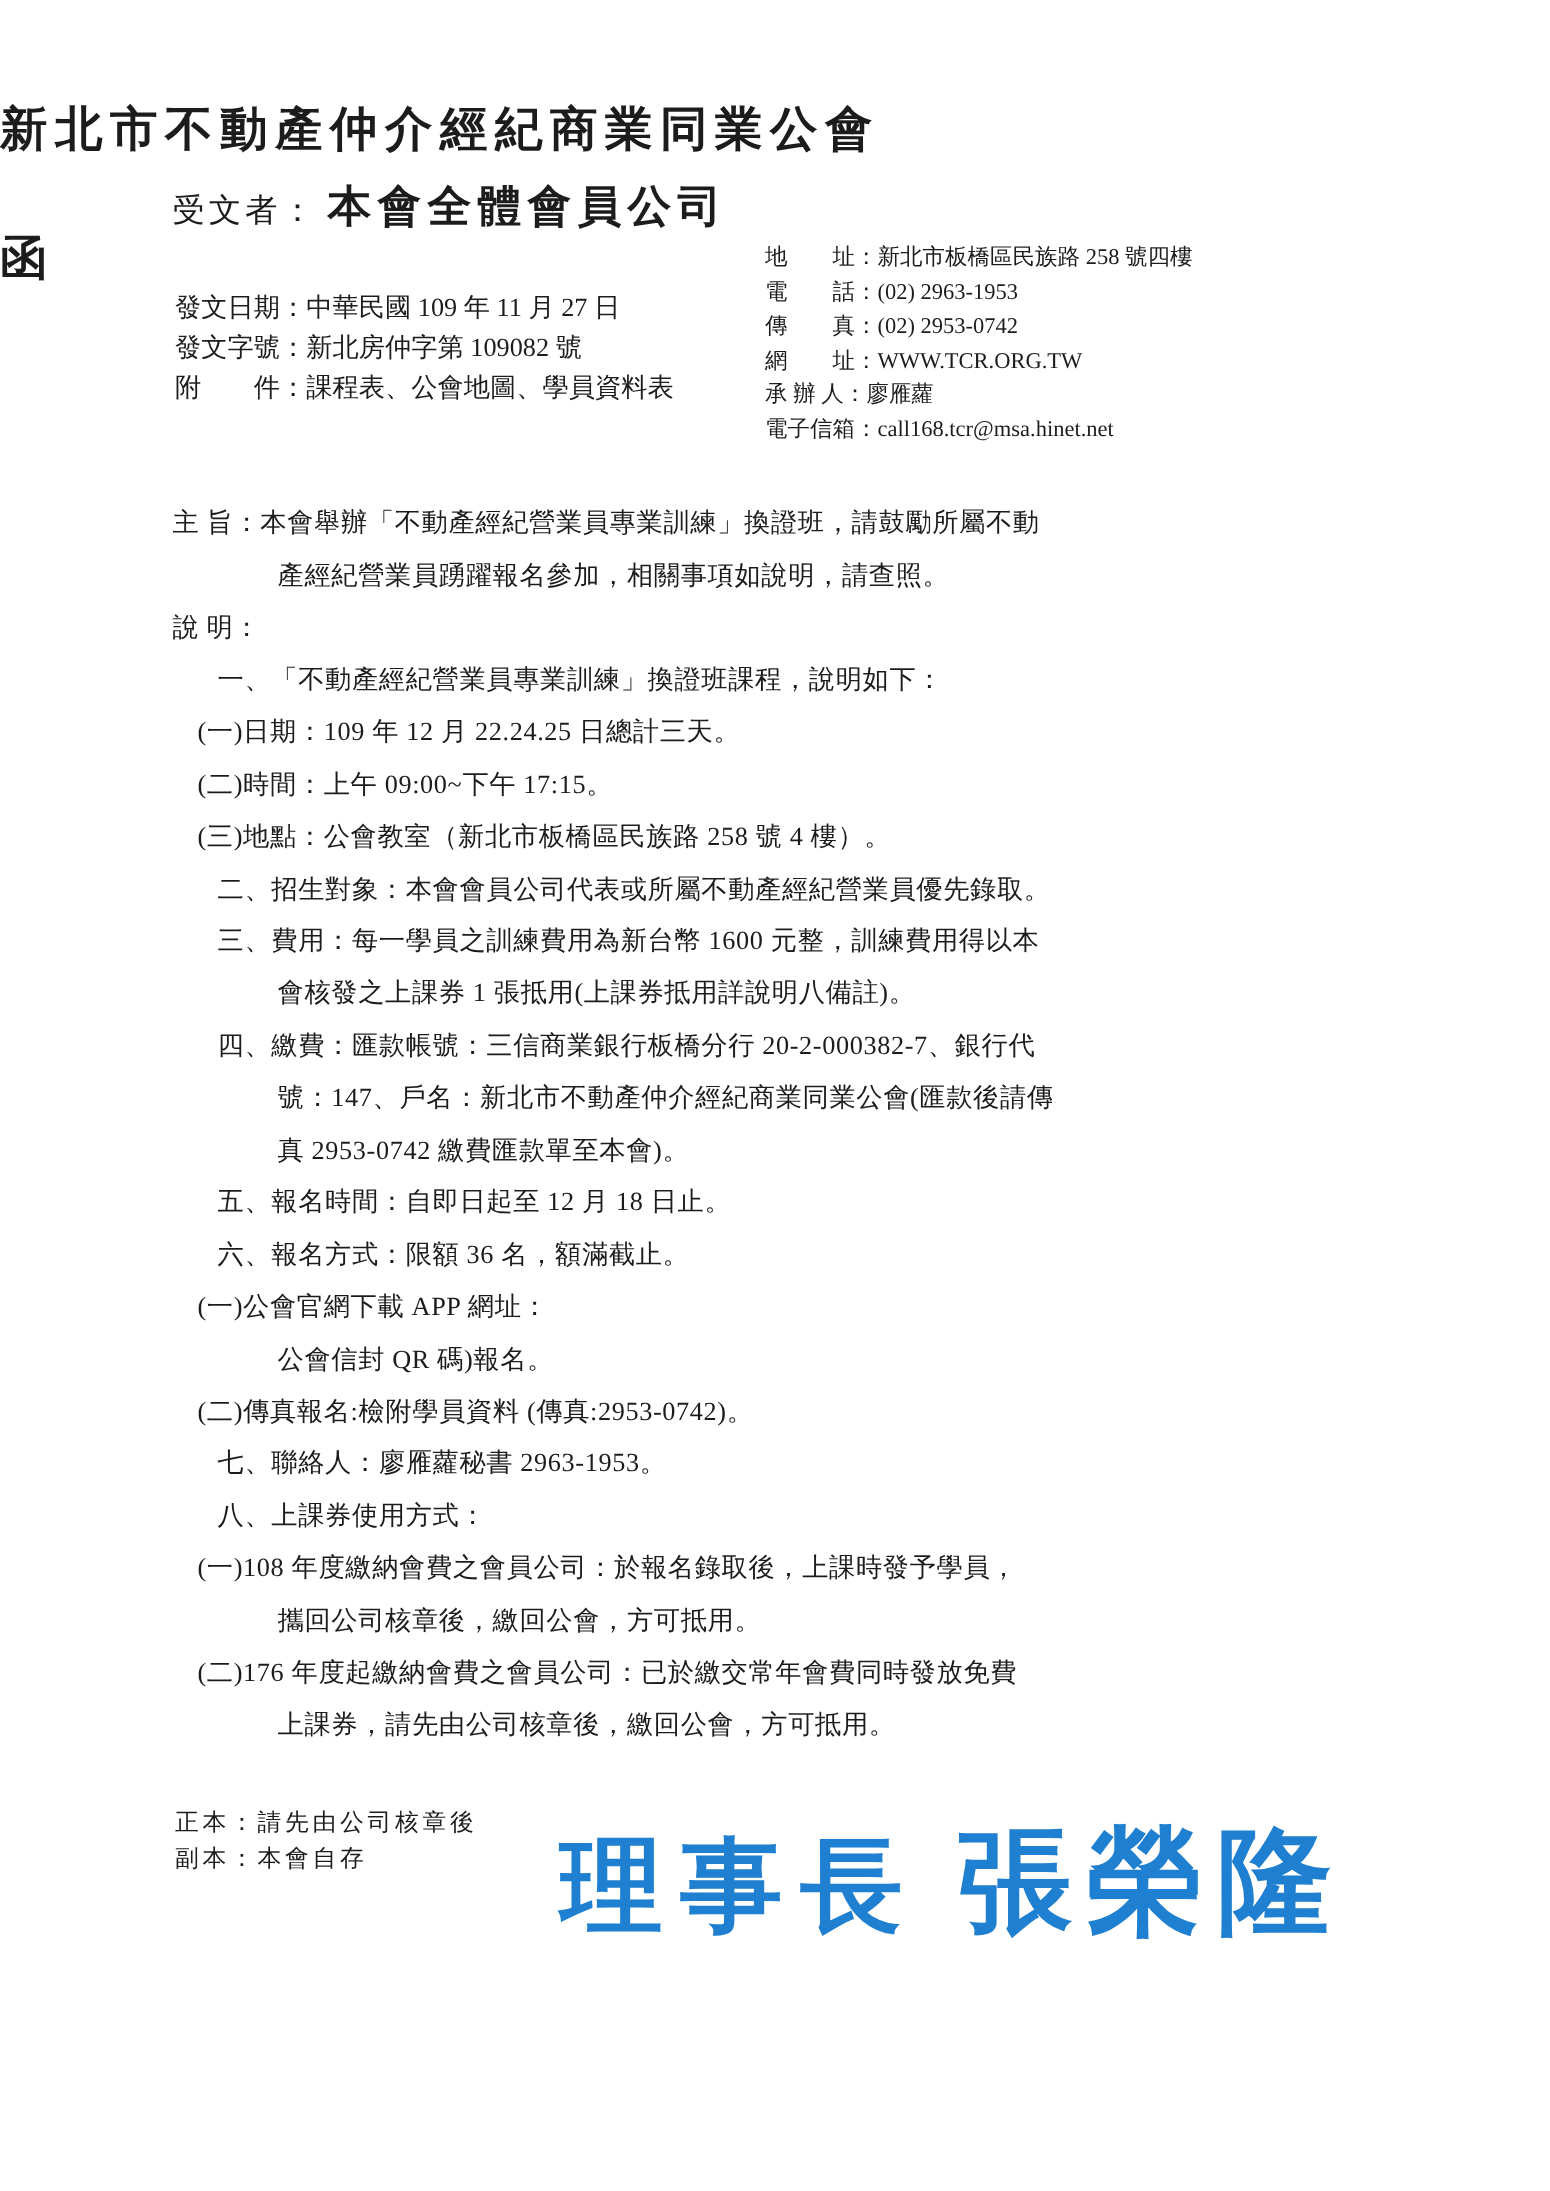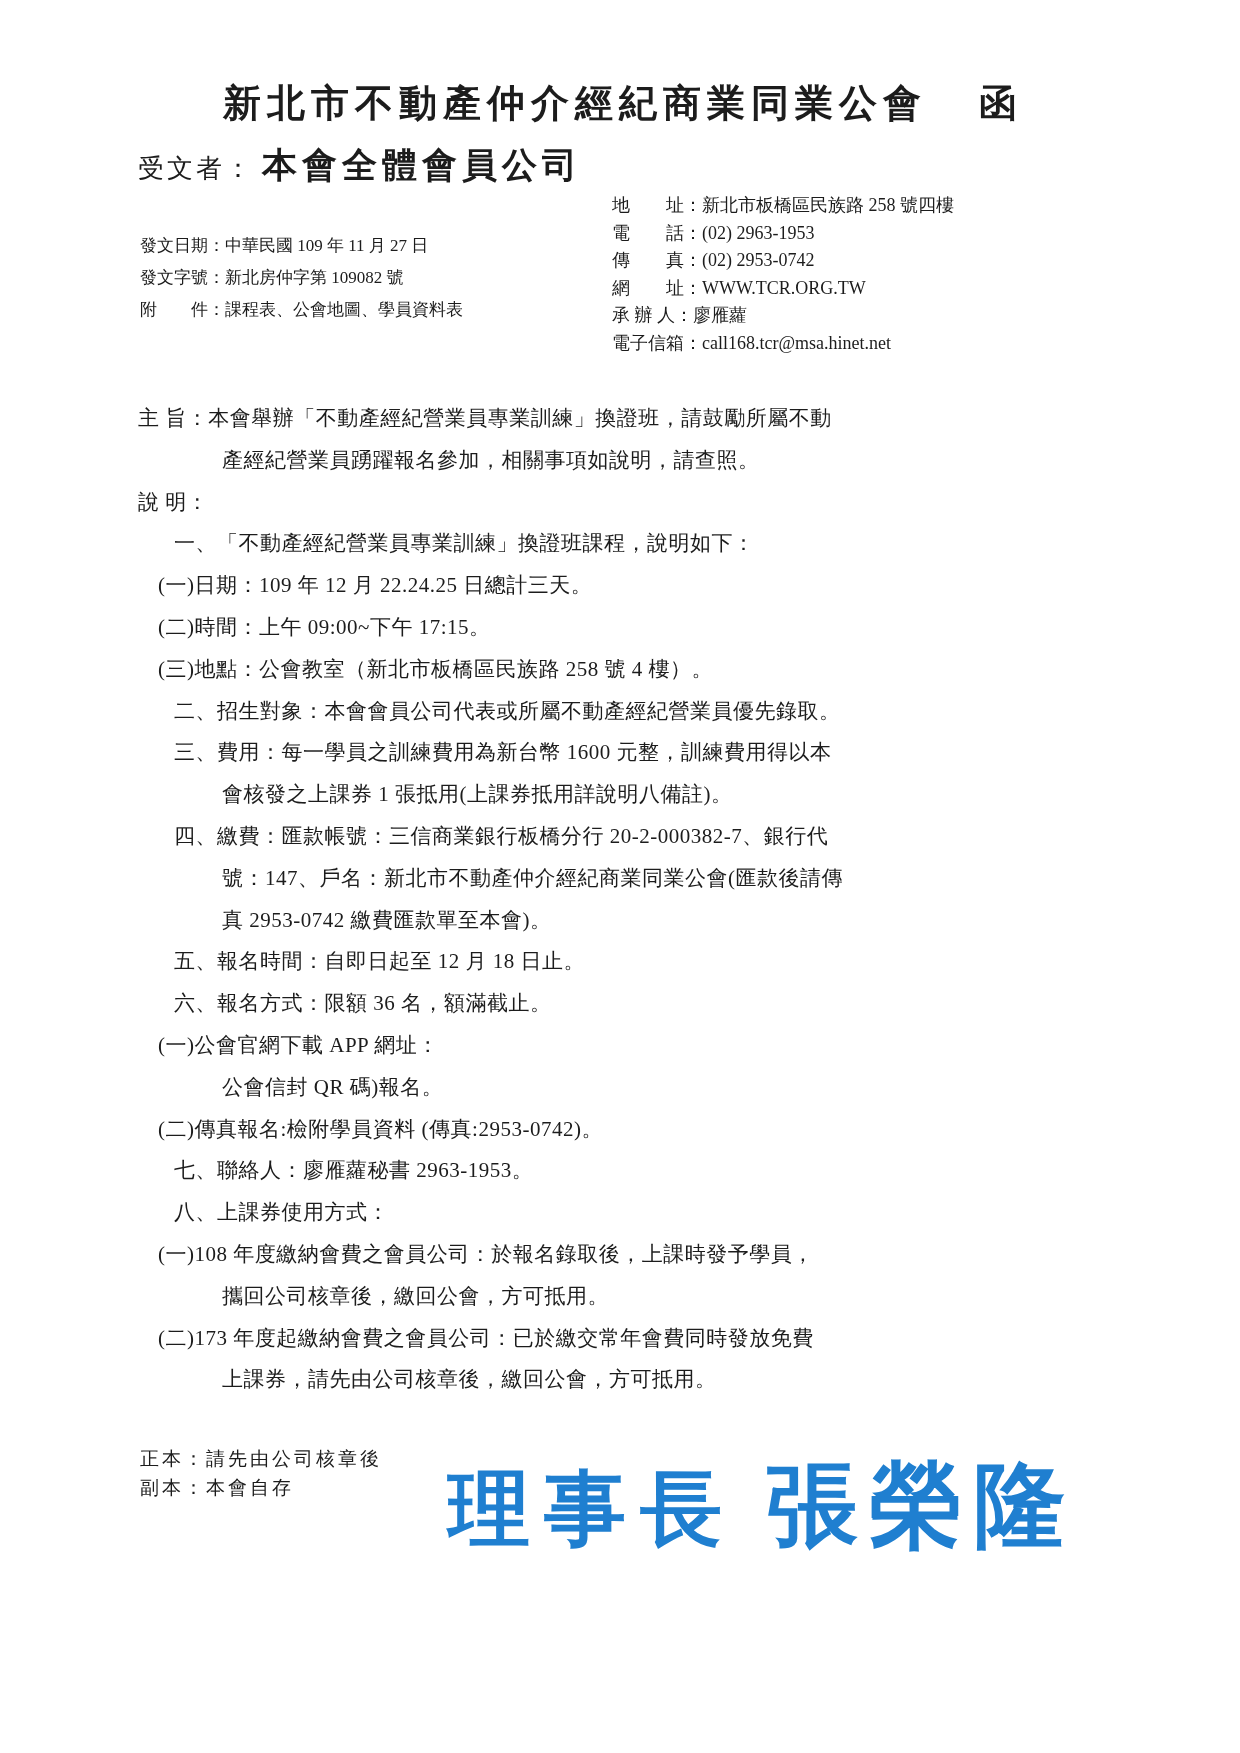--- a/index.html
+++ b/index.html
@@ -10,34 +10,35 @@
     background:#ffffff;
     color:#1c1c1c;
     font-family:"Liberation Serif", serif;
     overflow:hidden;
   }
   
   .title{
     position:absolute;top:78px;left:0;width:1240px;
     display:flex;justify-content:center;align-items:baseline;gap:52px;
     font-weight:700;
+    flex-direction:column;
   }
   .title .org{font-size:38px;letter-spacing:6px;}
   .title .doctype{font-size:38px;letter-spacing:0;}
   
   .recipient{
     position:absolute;top:142px;left:138px;
     display:flex;align-items:baseline;gap:8px;text-align:center;
   }
   .recipient .lbl{font-size:26px;letter-spacing:3px;}
   .recipient .val{font-size:35px;font-weight:700;letter-spacing:5px;}
   
   .meta-left{
     position:absolute;top:230px;left:140px;
-    font-size:17px;line-height:32px;white-space:nowrap;
+    font-size:21px;line-height:32px;white-space:nowrap;
   }
   .meta-right{
     position:absolute;top:192px;left:612px;
     font-size:18px;line-height:27.5px;white-space:nowrap;
   }
   .meta-row{display:block;}
   
   .body{
     position:absolute;top:398px;left:138px;width:1000px;
     font-size:21px;line-height:41.8px;letter-spacing:0.5px;
@@ -143,21 +144,21 @@
       <span class="line ind-c">(二)傳真報名:檢附學員資料 (傳真:2953-0742)。</span>
 
       <span class="line ind-b">七、聯絡人：廖雁蘿秘書 2963-1953。</span>
 
       <span class="line ind-b">八、上課券使用方式：</span>
 
       <span class="line ind-c">(一)108 年度繳納會費之會員公司：於報名錄取後，上課時發予學員，</span>
 
       <span class="line ind-d">攜回公司核章後，繳回公會，方可抵用。</span>
 
-      <span class="line ind-c">(二)173 年度起繳納會費之會員公司：已於繳交常年會費同時發放免費</span>
+      <span class="line ind-c">(二)176 年度起繳納會費之會員公司：已於繳交常年會費同時發放免費</span>
 
       <span class="line ind-d">上課券，請先由公司核章後，繳回公會，方可抵用。</span>
     </div>
 
   <div class="footer">
 
       <span class="meta-row">正本：請先由公司核章後</span>
 
       <span class="meta-row">副本：本會自存</span>
     </div>

